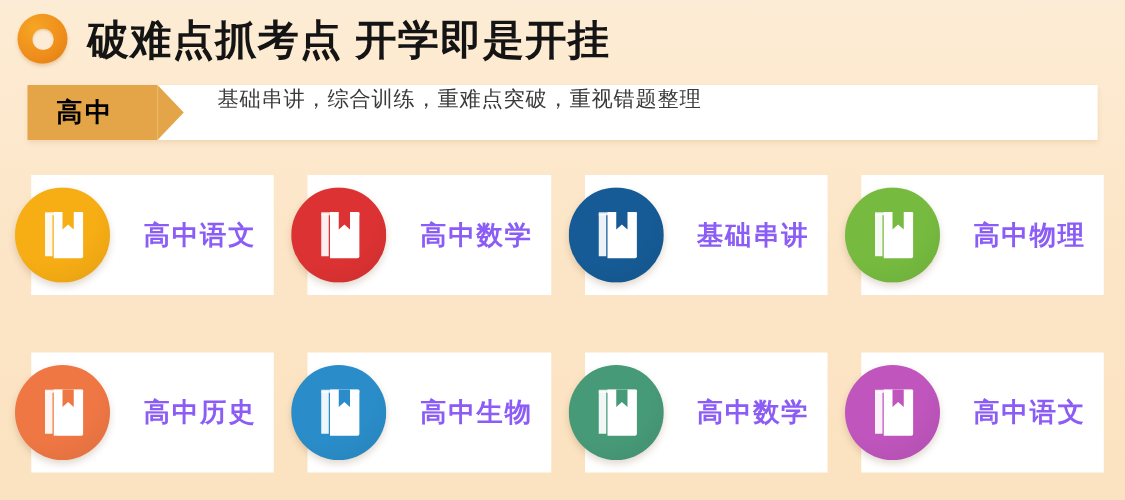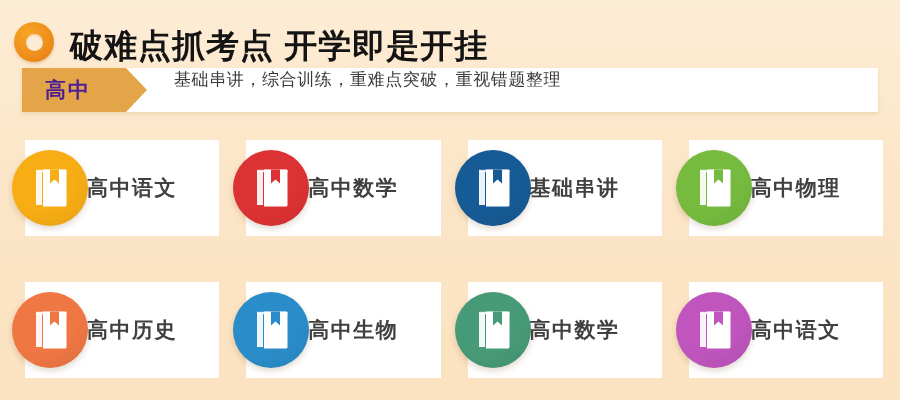--- a/index.html
+++ b/index.html
@@ -17,21 +17,21 @@
 
   .banner {
     position: relative;
     width: 900px;
     height: 400px;
   }
 
   
   .header-row {
     display: flex;
-    align-items: flex-end;
+    align-items: center;
     height: 62px;
     padding-left: 14px;
   }
 
   .ring-icon {
     width: 40px;
     height: 40px;
     flex: 0 0 40px;
     border-radius: 50%;
     background: radial-gradient(circle at 35% 30%, #f6a623 0%, #ef8f1c 55%, #e07c10 100%);
@@ -86,21 +86,21 @@
     top: 0;
     width: 0;
     height: 0;
     border-top: 22px solid transparent;
     border-bottom: 22px solid transparent;
     border-left: 21px solid #e3a548;
   }
   .level-tag-label {
     font-size: 21px;
     font-weight: 700;
-    color: #4c1d95;
+    color: #000000;
     letter-spacing: 2px;
     position: relative;
     z-index: 2;
   }
 
   .subtitle-body {
     flex: 1 1 auto;
     background: #ffffff;
     display: flex;
     align-items: flex-start;
@@ -149,23 +149,24 @@
 
   .book-glyph {
     width: 34px;
     height: 40px;
     display: block;
   }
 
   .subject-label {
     font-size: 21px;
     font-weight: 700;
-    color: #404040;
+    color: #8b5cf6;
     letter-spacing: 1.5px;
     white-space: nowrap;
+    margin-left: 28px;
   }
 </style>
 </head>
 <body>
 
 <div class="banner">
 
   <div class="header-row">
     <div class="ring-icon"></div>
     <div class="main-title">破难点抓考点 开学即是开挂</div>

